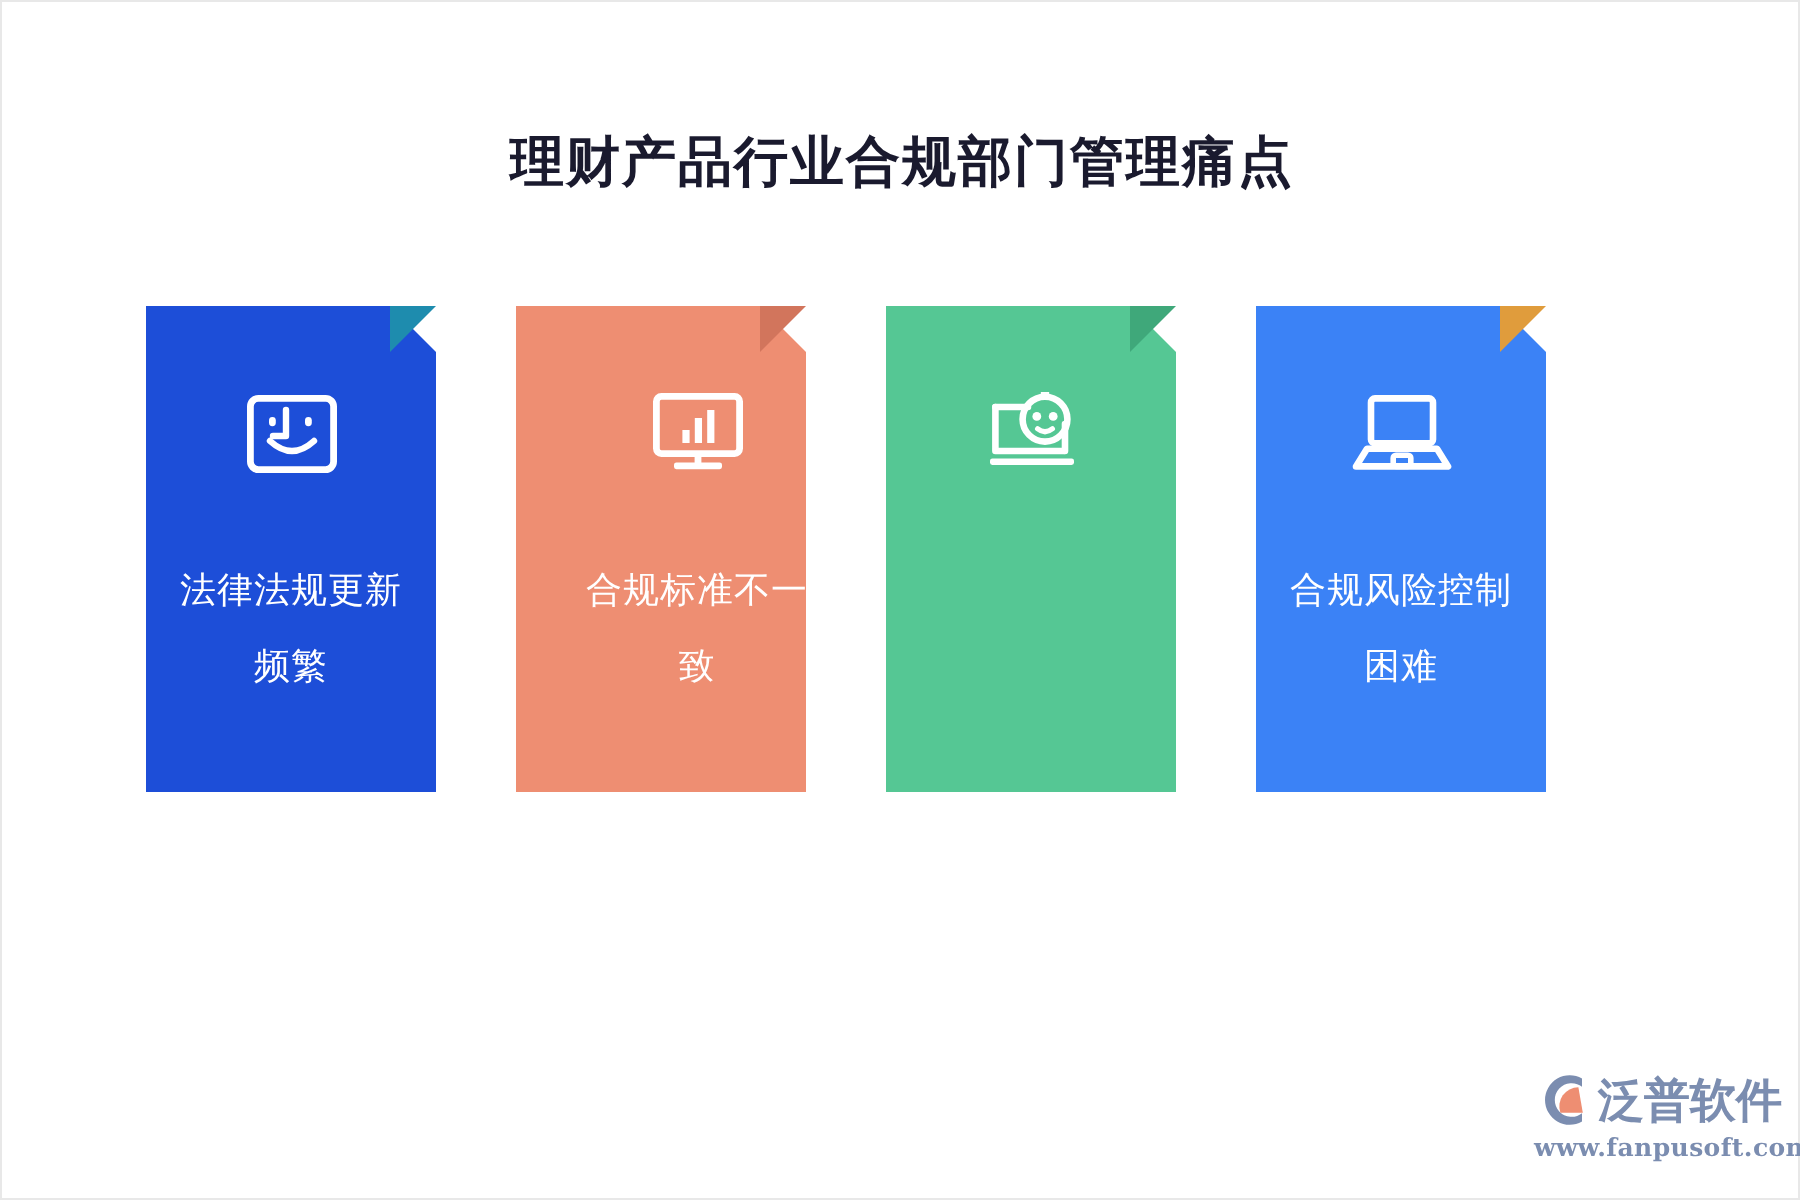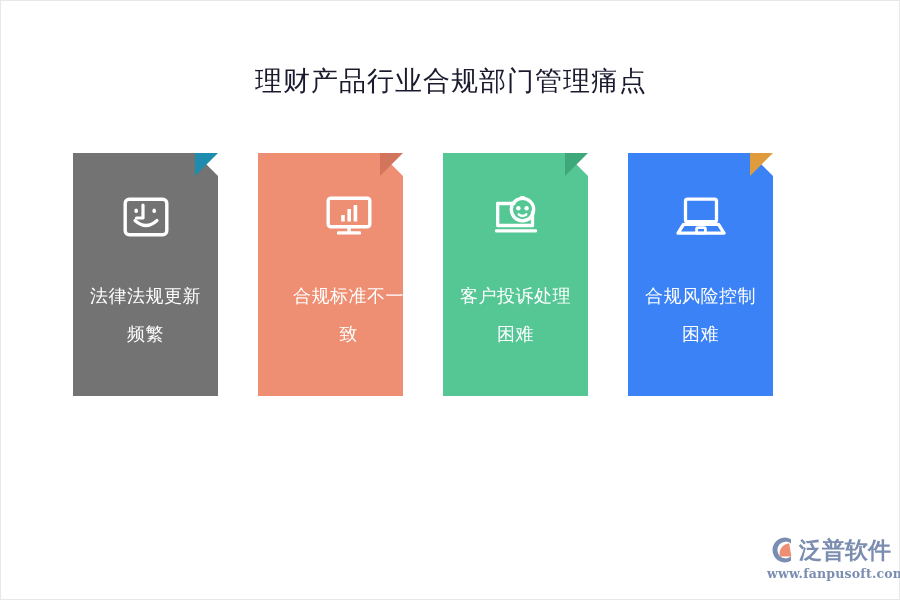--- a/index.html
+++ b/index.html
@@ -25,21 +25,21 @@
 
   
   .title {
     position: absolute;
     top: 62px;
     left: 0;
     width: 900px;
     text-align: center;
     font-family: "DejaVu Serif", "Liberation Serif", serif;
     font-size: 27px;
-    font-weight: 400;
+    font-weight: 700;
     letter-spacing: 1px;
     color: #1a1a2e;
     white-space: nowrap;
   }
 
   
   .card-row {
     position: absolute;
     top: 152px;
     left: 72px;
@@ -144,21 +144,21 @@
 </style>
 </head>
 <body style="background: rgb(255, 255, 255);">
 
 <div class="page">
 
   <div class="title">理财产品行业合规部门管理痛点</div>
 
   <div class="card-row">
 
-    <div class="card" style="background: #737373;">
+    <div class="card" style="background: #1d4ed8;">
       <div class="corner-cut"></div>
       <div class="corner-fold" style="border-color: rgb(30, 140, 174) transparent transparent;"></div>
       <div class="card-icon">
         <svg width="46" height="40" viewBox="0 0 46 40">
           <rect x="2.2" y="2.2" width="41.6" height="35.6" rx="4" ry="4" fill="none" stroke="#ffffff" stroke-width="3.4"></rect>
           <path d="M20 8 L20 21 L13.5 21" fill="none" stroke="#ffffff" stroke-width="3.2" stroke-linecap="round" stroke-linejoin="round"></path>
           <rect x="11.5" y="11.5" width="3.4" height="4.6" rx="1.7" fill="#ffffff"></rect>
           <rect x="29.5" y="11.5" width="3.4" height="4.6" rx="1.7" fill="#ffffff"></rect>
           <path d="M12 23.5 Q23 33.5 34 23.5" fill="none" stroke="#ffffff" stroke-width="3.2" stroke-linecap="round"></path>
         </svg>
@@ -192,21 +192,20 @@
           <path d="M40.5 16 L40.5 29.5" fill="none" stroke="#ffffff" stroke-width="3.3" stroke-linecap="round"></path>
           <rect x="3" y="33.2" width="42" height="3.3" rx="1.2" fill="#ffffff"></rect>
           <circle cx="30.5" cy="13.6" r="11.2" fill="none" stroke="#ffffff" stroke-width="3.3"></circle>
           <path d="M30.5 2.3 L30.5 -0.6" stroke="#ffffff" stroke-width="3" stroke-linecap="round"></path>
           <circle cx="30.5" cy="0.6" r="2.1" fill="#ffffff"></circle>
           <circle cx="26.4" cy="12.2" r="2.2" fill="#ffffff"></circle>
           <circle cx="34.6" cy="12.2" r="2.2" fill="#ffffff"></circle>
           <path d="M26.8 18.4 Q30.5 21.4 34.2 18.4" fill="none" stroke="#ffffff" stroke-width="2.6" stroke-linecap="round"></path>
         </svg>
       </div>
-      <div class="card-label">客户投诉处理困难</div>
     </div>
 
     <div class="card" style="background: #3b82f6;">
       <div class="corner-cut"></div>
       <div class="corner-fold" style="border-color: rgb(224, 156, 60) transparent transparent;"></div>
       <div class="card-icon">
         <svg width="50" height="40" viewBox="0 0 50 40">
           <rect x="9.5" y="2.2" width="31" height="22.5" rx="2" ry="2" fill="none" stroke="#ffffff" stroke-width="3.3"></rect>
           <path d="M7.5 27.4 L42.5 27.4 L48 36.2 L2 36.2 Z" fill="none" stroke="#ffffff" stroke-width="3.3" stroke-linejoin="round"></path>
           <rect x="20.6" y="30.6" width="8.8" height="5.6" rx="1.4" fill="none" stroke="#ffffff" stroke-width="2.8"></rect>

